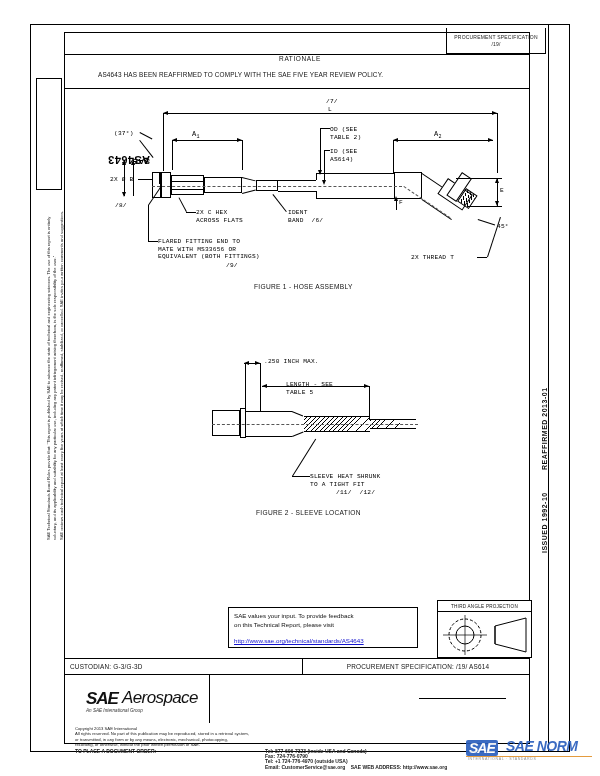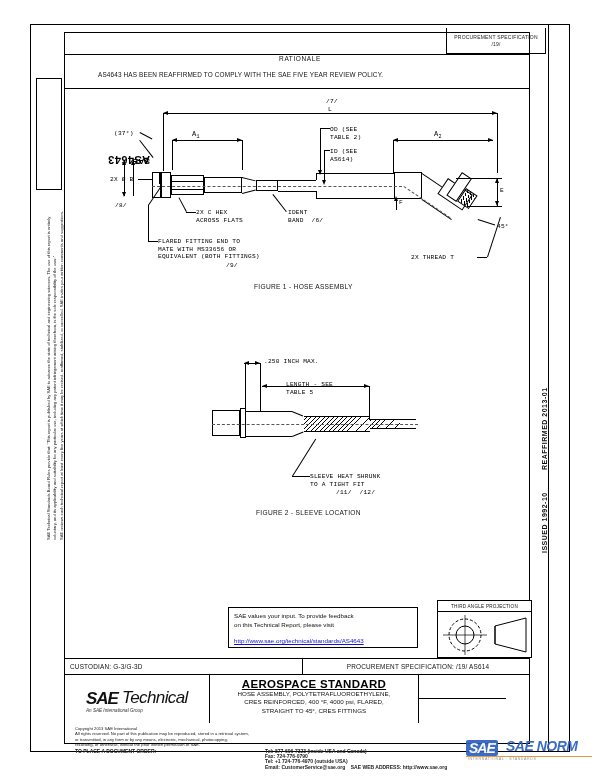--- a/index.html
+++ b/index.html
@@ -446,28 +446,22 @@
 
   <div class="cust-row">
     <div class="divider"></div>
     <div class="cust-txt">CUSTODIAN: G-3/G-3D</div>
     <div class="proc-txt">PROCUREMENT SPECIFICATION: /19/ AS614</div>
   </div>
 
   <div class="title-block">
     <div class="tb-logo">
       <div class="sae-word">SAE</div>
-      <div class="aero-word">Technical</div>
+      <div class="aero-word">Aerospace</div>
       <div class="sub">An SAE International Group</div>
-    </div>
-    <div class="tb-mid">
-      <div class="std">AEROSPACE STANDARD</div>
-      <div class="desc">HOSE ASSEMBLY, POLYTETRAFLUOROETHYLENE,</div>
-      <div class="desc">CRES REINFORCED, 400 °F, 4000 psi, FLARED,</div>
-      <div class="desc">STRAIGHT TO 45°, CRES FITTINGS</div>
     </div>
     <div class="tb-hline"></div>
     <div class="tb-far"></div>
   </div>
 
   <div class="copyright">
     <div>Copyright 2013 SAE International</div>
     <div>All rights reserved.  No part of this publication may be reproduced, stored in a retrieval system,</div>
     <div>or transmitted, in any form or by any means, electronic, mechanical, photocopying,</div>
     <div>recording, or otherwise, without the prior written permission of SAE.</div>

